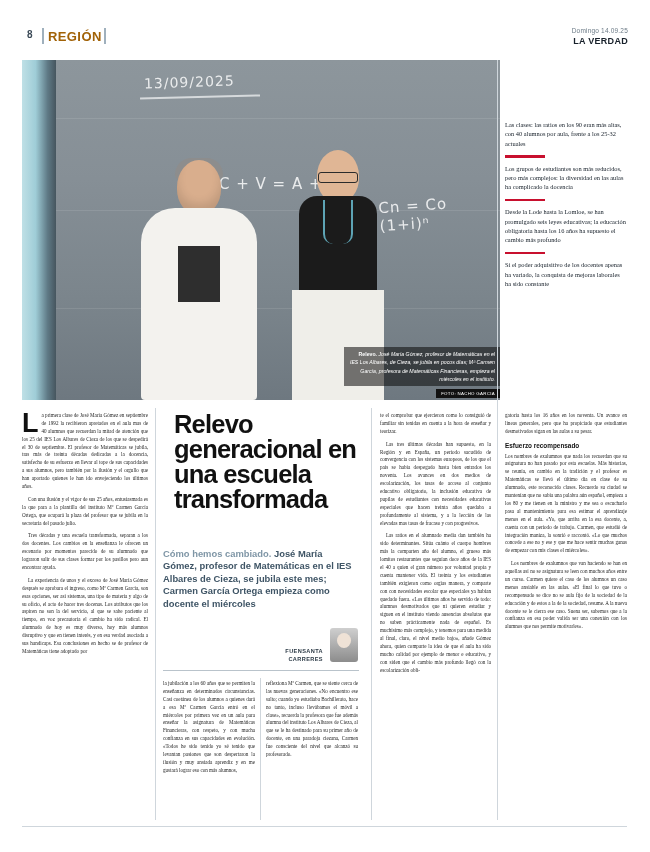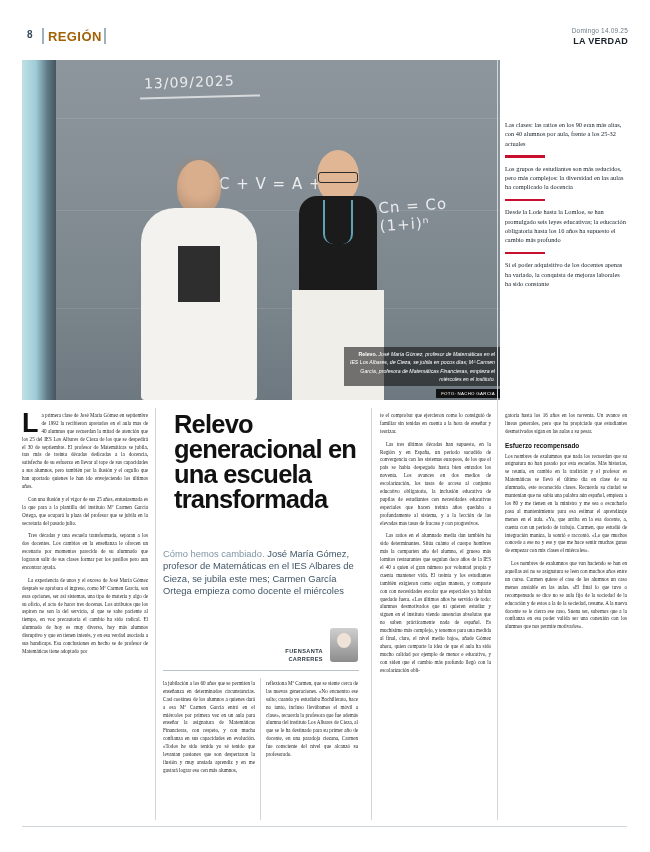--- a/index.html
+++ b/index.html
@@ -233,21 +233,21 @@
     font-size: 25.5px;
     line-height: 0.98;
     letter-spacing: -0.8px;
     color: #111111;
   }
   .subhead {
     position: absolute;
     left: 163px; top: 548px;
     width: 192px;
     font-family: "Liberation Sans", sans-serif;
-    font-weight: normal;
+    font-weight: bold;
     font-size: 9.4px;
     line-height: 1.32;
     color: #3f5566;
   }
   .subhead .lead { color: #7f96a6; }
   .byline {
     position: absolute;
     left: 255px; top: 648px;
     width: 68px;
     text-align: right;

